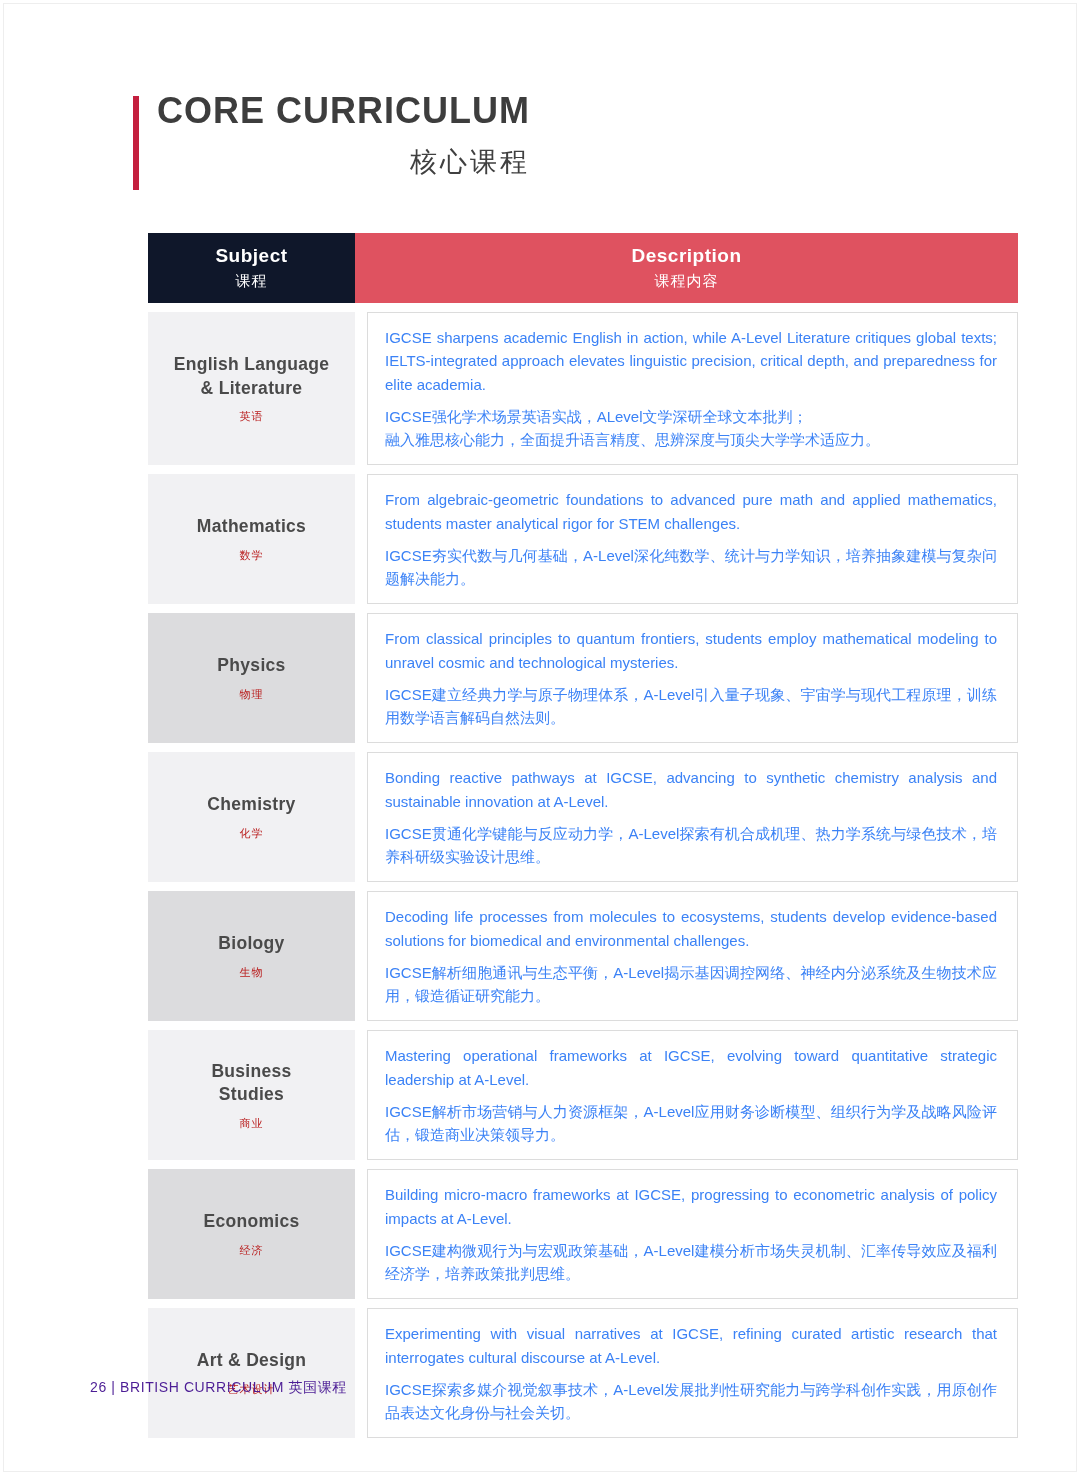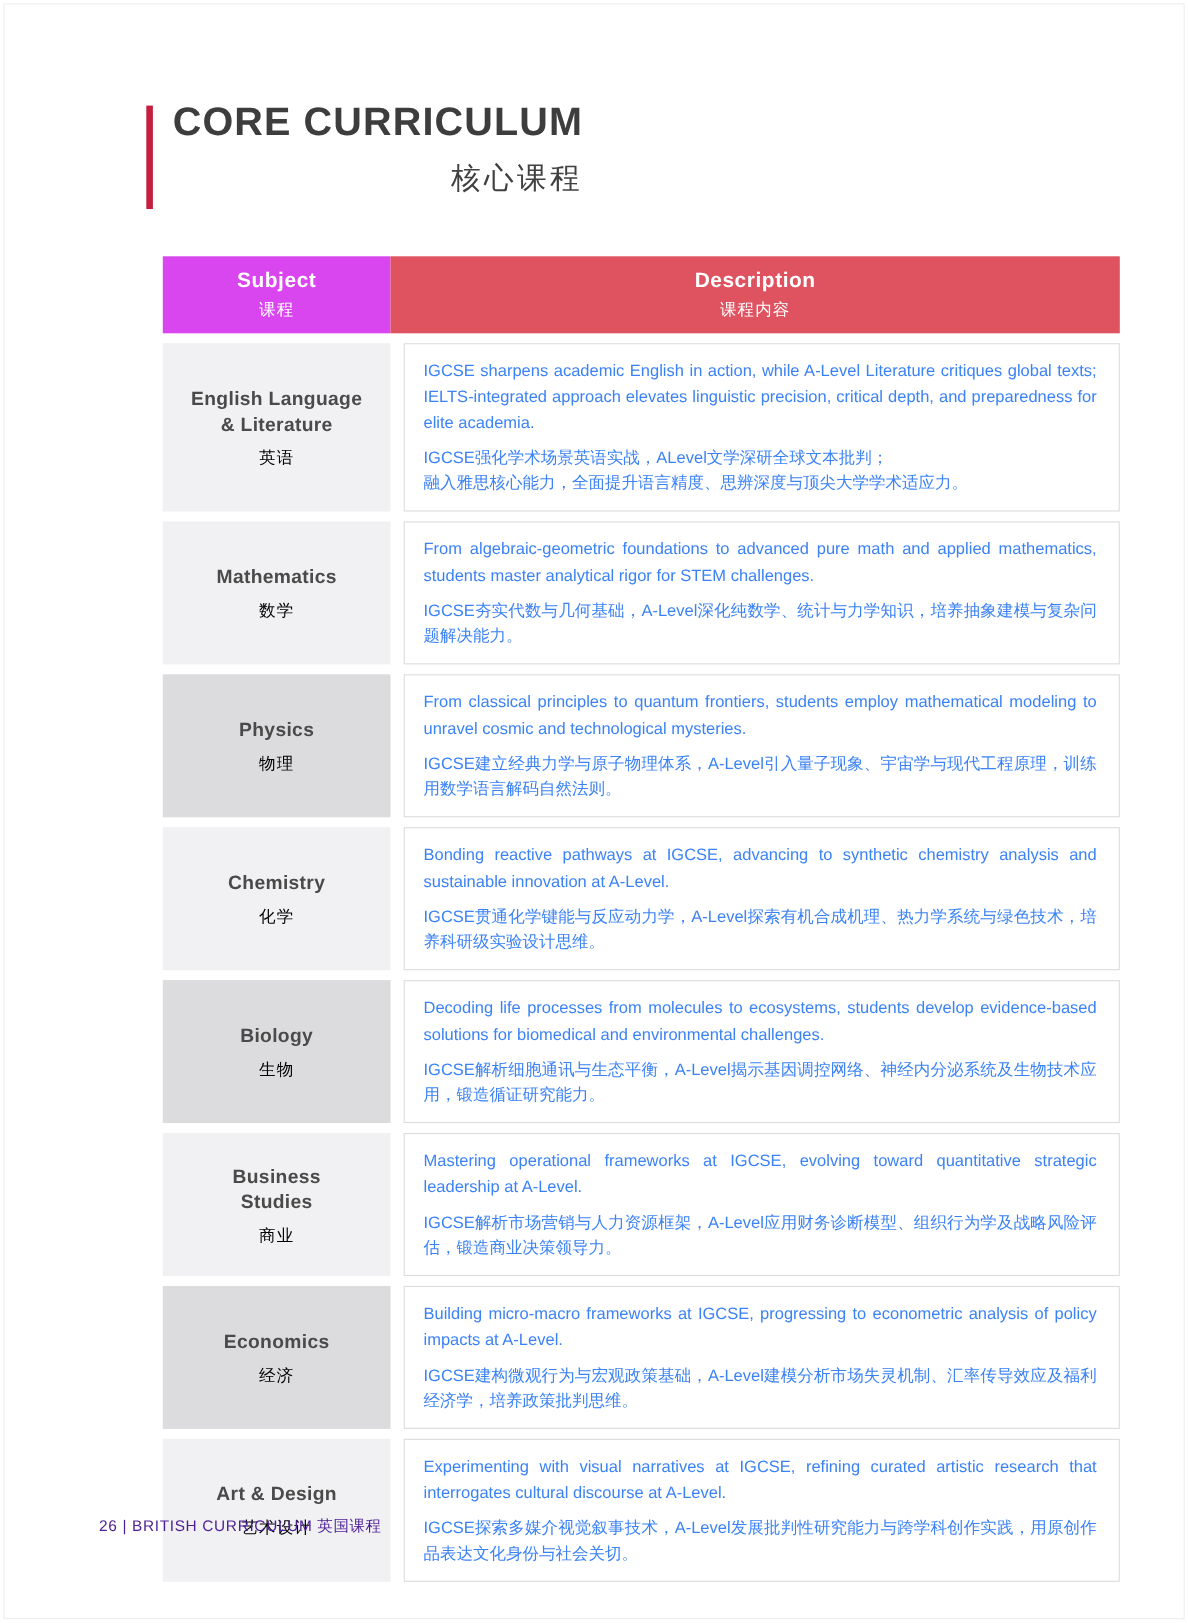--- a/index.html
+++ b/index.html
@@ -44,42 +44,42 @@
     width: 870px;
     display: flex; flex-direction: column;
     gap: 9px;
   }
   .table-header { display: flex; }
   .th {
     color: #ffffff; text-align: center;
     display: flex; flex-direction: column; justify-content: center;
     height: 70px;
   }
-  .th-subject { width: 207px; background: #d946ef; }
+  .th-subject { width: 207px; background: #0f172a; }
   .th-desc    { flex: 1;      background: #df5260; }
   .th-en { font-size: 19px; font-weight: 700; letter-spacing: 0.5px; }
   .th-zh { font-size: 15px; margin-top: 5px; letter-spacing: 1px; }
 
   .row { display: flex; }
   .subject-cell {
     width: 207px; flex: none;
     display: flex; flex-direction: column;
     justify-content: center; align-items: center;
     text-align: center;
     background: #f1f1f3;
     padding: 10px 8px;
   }
   .row[data-shade="dark"] .subject-cell { background: #dcdcde; }
   .subject-en {
     font-size: 17.5px; font-weight: 700; color: #4a4a4a;
     line-height: 1.35; letter-spacing: 0.3px;
     white-space: pre-line;
   }
   .subject-zh {
-    font-size: 15px; color: #000000;
+    font-size: 11px; color: #b91c1c;
     margin-top: 9px; letter-spacing: 1px;
   }
   .desc-cell {
     flex: 1; margin-left: 12px;
     background: #ffffff;
     border: 1px solid #dcdcdc;
     padding: 13px 20px 13px 17px;
   }
   .desc-en, .desc-zh {
     font-size: 15px; line-height: 1.55;

